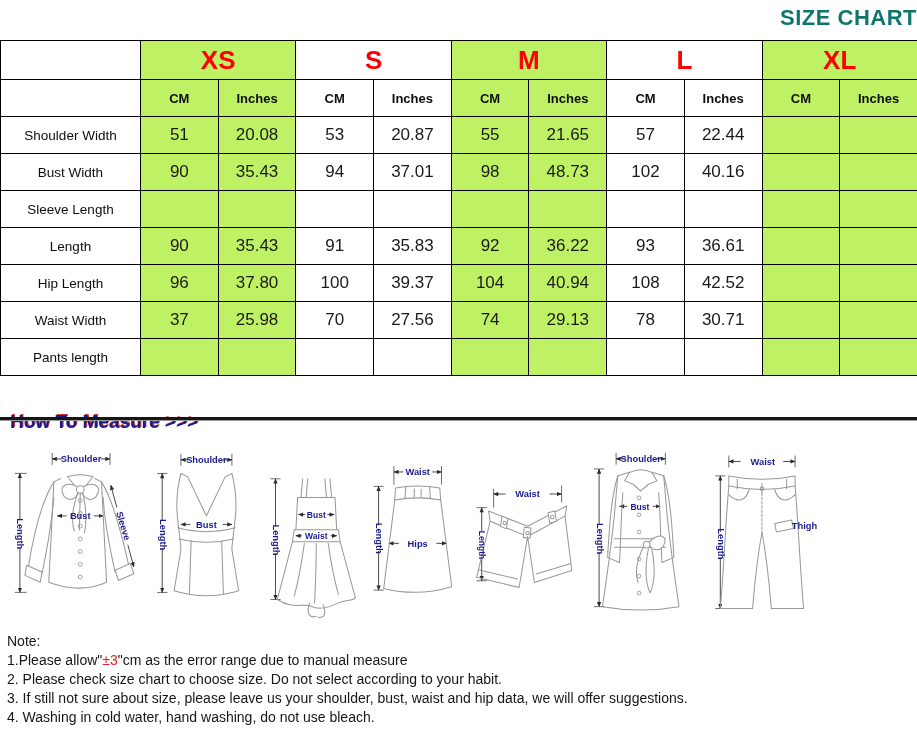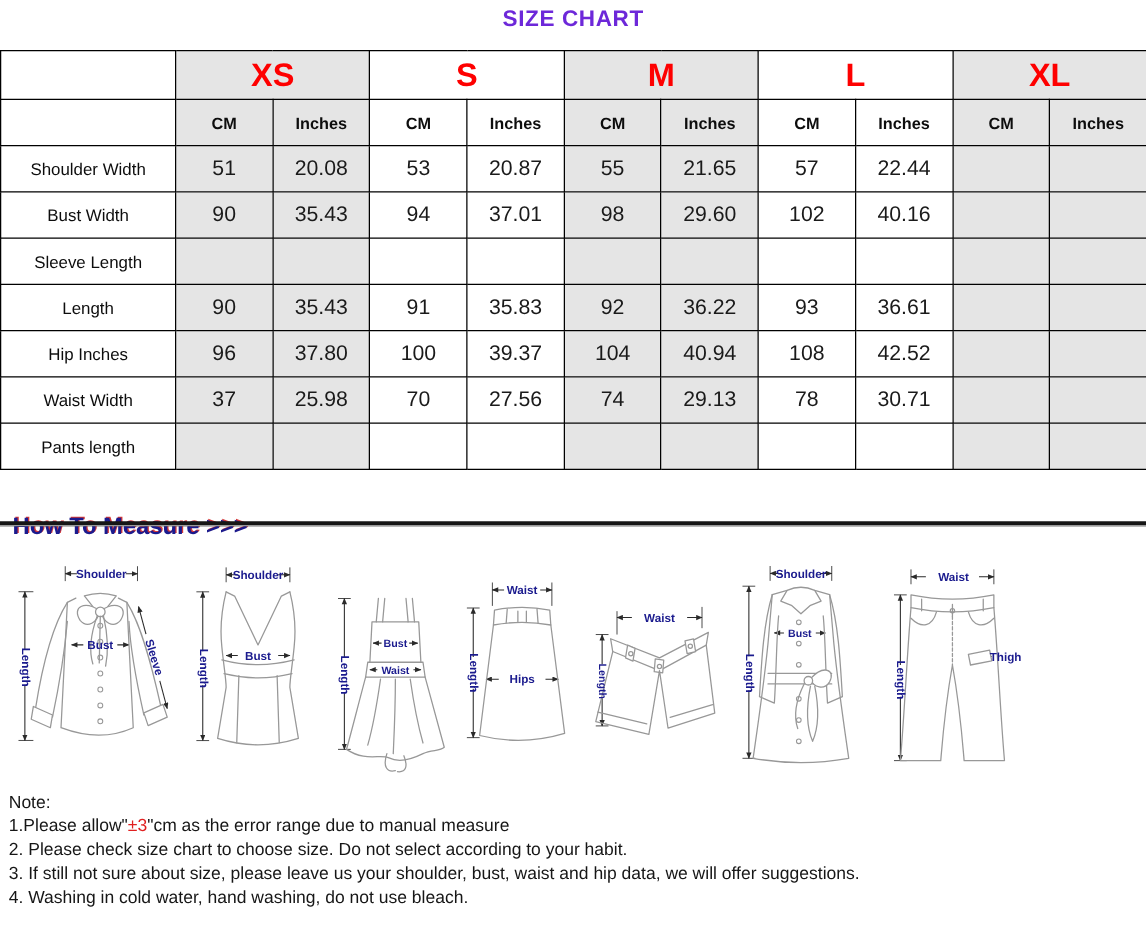--- a/index.html
+++ b/index.html
@@ -1,32 +1,32 @@
 <!DOCTYPE html>
 <html><head>
 <meta charset="utf-8">
 <style>
   html,body{margin:0;padding:0;background:#fff;}
   .page{position:relative;width:917px;height:756px;background:#fff;overflow:hidden;
         font-family:"Liberation Sans",sans-serif;color:#111;}
-  .title{position:absolute;top:5px;left:0;width:100%;text-align:center;
-         font-size:18px;font-weight:bold;letter-spacing:.5px;color:#6d28d9;}
+  .title{position:absolute;top:5px;left:0;width:100%;text-align:right;
+         font-size:22px;font-weight:bold;letter-spacing:.5px;color:#0f766e;}
   
   table.size-table{position:absolute;top:40px;left:0;width:917px;border-collapse:collapse;
                    table-layout:fixed;}
   .size-table td{border:1px solid #000;text-align:center;vertical-align:middle;padding:0;
                  overflow:hidden;white-space:nowrap;}
   .size-table tr.hdr1 td{height:38px;}
   .size-table tr.hdr2 td{height:36px;}
   .size-table tbody td{height:36px;}
   td.size-h{font-size:26px;font-weight:bold;color:#fe0000;}
   td.unit{font-size:13px;font-weight:bold;color:#0d0d0d;}
   td.rowlabel{font-size:13.5px;color:#0d0d0d;background:#fff;}
   td.val{font-size:17px;color:#1a1a1a;}
-  .shaded{background:#e5e5e5;}
+  .shaded{background:#bef264;}
   
   .measure-head{position:absolute;top:411px;left:10px;font-size:19px;font-weight:bold;
                 color:#1b1b8e;text-shadow:1px -1px 0 rgba(205,20,20,.85);}
   .rule{position:absolute;top:417px;left:0;width:917px;height:3px;background:#161616;
         border-bottom:1px solid #9a9a9a;}
   .diagrams{position:absolute;top:428px;left:0;width:826px;display:flex;
             justify-content:space-between;align-items:flex-start;padding:0 8px;box-sizing:border-box;}
   .diagrams svg{display:block;}
   .dim{stroke:#2a2a2a;stroke-width:1;fill:none;}
   .tick{stroke:#2a2a2a;stroke-width:.8;fill:none;}
@@ -99,21 +99,21 @@
           <td class="val shaded"></td>
           <td class="val shaded"></td>
         </tr>
         <tr>
           <td class="rowlabel">Bust Width</td>
           <td class="val shaded">90</td>
           <td class="val shaded">35.43</td>
           <td class="val">94</td>
           <td class="val">37.01</td>
           <td class="val shaded">98</td>
-          <td class="val shaded">29.60</td>
+          <td class="val shaded">48.73</td>
           <td class="val">102</td>
           <td class="val">40.16</td>
           <td class="val shaded"></td>
           <td class="val shaded"></td>
         </tr>
         <tr>
           <td class="rowlabel">Sleeve Length</td>
           <td class="val shaded"></td>
           <td class="val shaded"></td>
           <td class="val"></td>
@@ -132,21 +132,21 @@
           <td class="val">91</td>
           <td class="val">35.83</td>
           <td class="val shaded">92</td>
           <td class="val shaded">36.22</td>
           <td class="val">93</td>
           <td class="val">36.61</td>
           <td class="val shaded"></td>
           <td class="val shaded"></td>
         </tr>
         <tr>
-          <td class="rowlabel">Hip Inches</td>
+          <td class="rowlabel">Hip Length</td>
           <td class="val shaded">96</td>
           <td class="val shaded">37.80</td>
           <td class="val">100</td>
           <td class="val">39.37</td>
           <td class="val shaded">104</td>
           <td class="val shaded">40.94</td>
           <td class="val">108</td>
           <td class="val">42.52</td>
           <td class="val shaded"></td>
           <td class="val shaded"></td>

